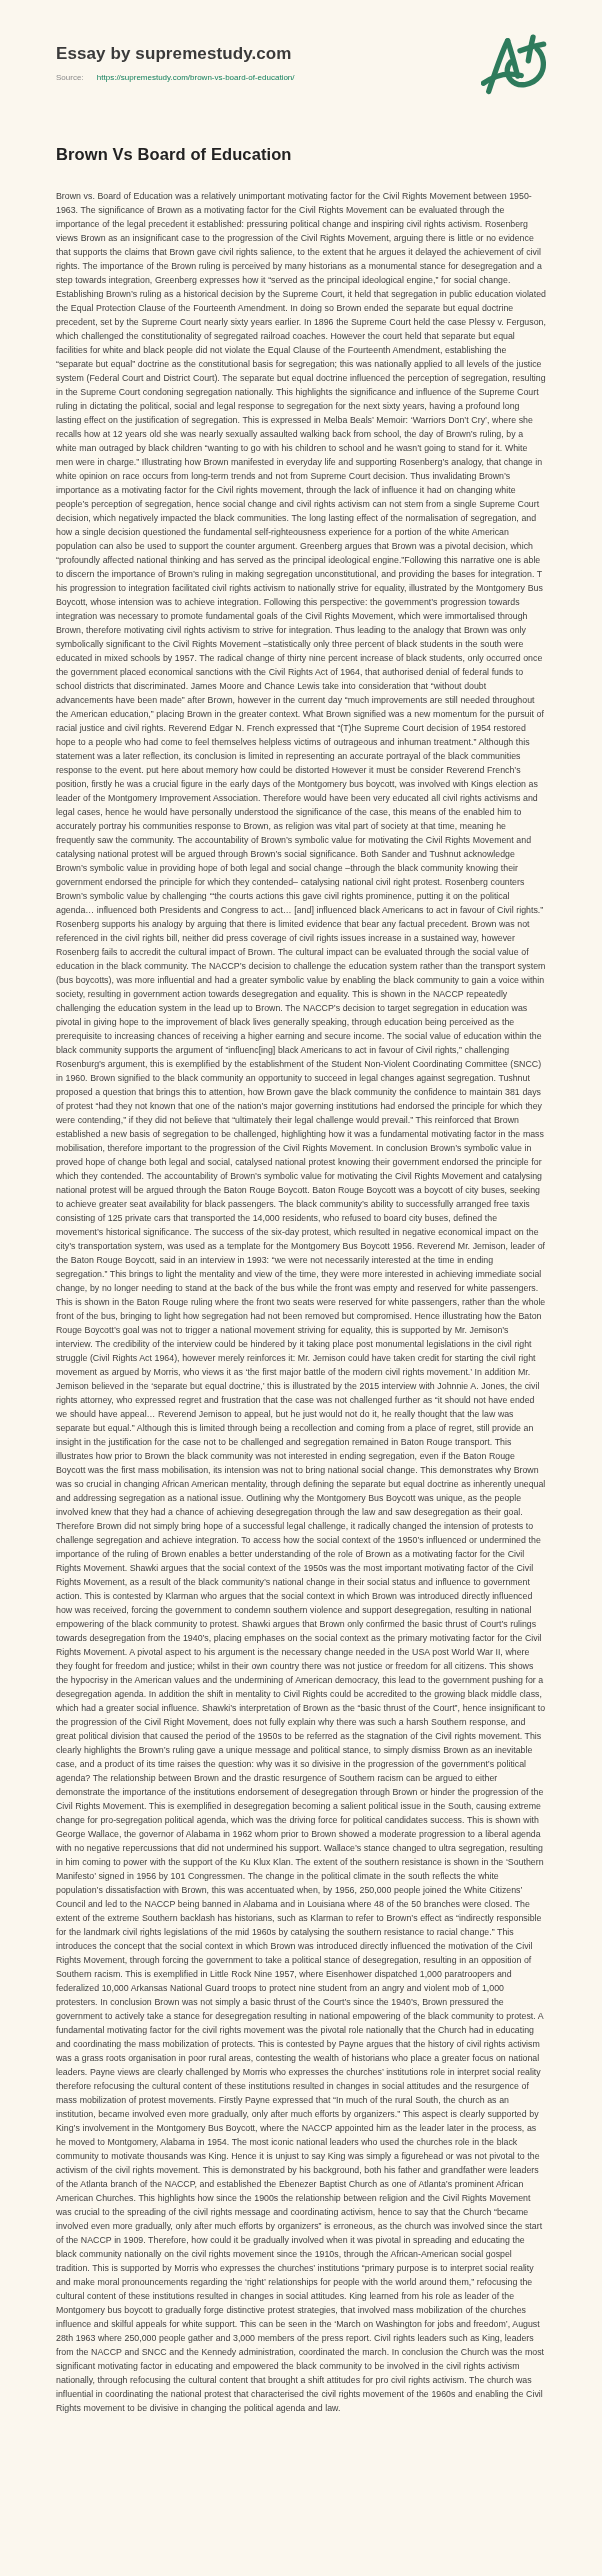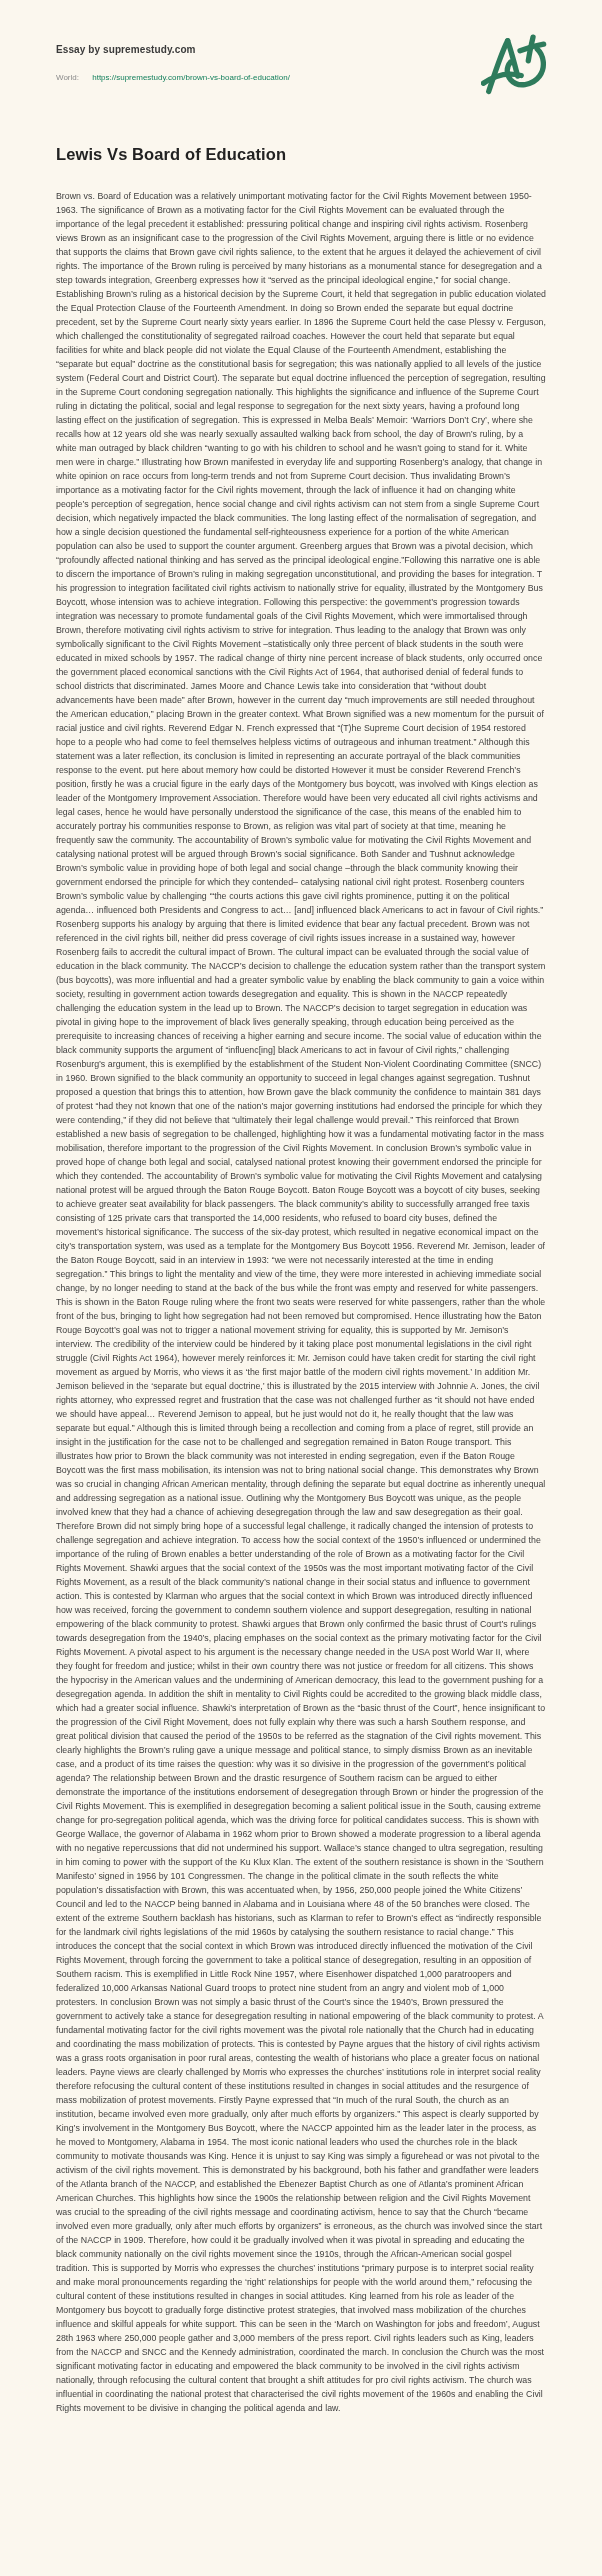--- a/index.html
+++ b/index.html
@@ -11,21 +11,21 @@
     min-height: 2576px;
     position: relative;
     background: #fbf7ee;
     font-family: "Liberation Sans", sans-serif;
     -webkit-font-smoothing: antialiased;
   }
   .byline {
     position: absolute;
     left: 56px;
     top: 44px;
-    font-size: 10px;
+    font-size: 17px;
     font-weight: 700;
     color: #3a3a3a;
     letter-spacing: 0.1px;
   }
   .source-row {
     position: absolute;
     left: 56px;
     top: 73px;
     font-size: 8px;
     color: #8b8b8b;
@@ -65,21 +65,21 @@
     text-align: left;
     word-spacing: 0.2px;
   }
 </style>
 </head>
 <body>
 
 <div class="byline">Essay by supremestudy.com</div>
 
 <div class="source-row">
-  <span>World:</span>
+  <span>Source:</span>
   <a class="source-link">https://supremestudy.com/brown-vs-board-of-education/</a>
 </div>
 
 <div class="logo">
   <svg width="68" height="65" viewBox="0 0 115 110" fill="none" xmlns="http://www.w3.org/2000/svg">
     <g stroke="#2e7b5c" stroke-width="9" stroke-linecap="round" fill="none">
 
       <path d="M13 99 C 22 72, 34 34, 45 13"></path>
 
       <path d="M45 13 C 51 31, 57 53, 62 73"></path>
@@ -88,16 +88,16 @@
 
       <path d="M88 7 C 85 20, 82 34, 80 47"></path>
 
       <path d="M66 30 C 79 25, 94 21, 106 19"></path>
 
       <path d="M95 27 C 106 37, 110 58, 99 73 C 87 89, 62 93, 50 79 C 42 69, 43 57, 50 49"></path>
     </g>
   </svg>
 </div>
 
-<h1 class="page-title">Lewis Vs Board of Education</h1>
+<h1 class="page-title">Brown Vs Board of Education</h1>
 
 <p class="essay">Brown vs. Board of Education was a relatively unimportant motivating factor for the Civil Rights Movement between 1950-1963. The significance of Brown as a motivating factor for the Civil Rights Movement can be evaluated through the importance of the legal precedent it established: pressuring political change and inspiring civil rights activism. Rosenberg views Brown as an insignificant case to the progression of the Civil Rights Movement, arguing there is little or no evidence that supports the claims that Brown gave civil rights salience, to the extent that he argues it delayed the achievement of civil rights. The importance of the Brown ruling is perceived by many historians as a monumental stance for desegregation and a step towards integration, Greenberg expresses how it “served as the principal ideological engine,” for social change. Establishing Brown’s ruling as a historical decision by the Supreme Court, it held that segregation in public education violated the Equal Protection Clause of the Fourteenth Amendment. In doing so Brown ended the separate but equal doctrine precedent, set by the Supreme Court nearly sixty years earlier. In 1896 the Supreme Court held the case Plessy v. Ferguson, which challenged the constitutionality of segregated railroad coaches. However the court held that separate but equal facilities for white and black people did not violate the Equal Clause of the Fourteenth Amendment, establishing the “separate but equal” doctrine as the constitutional basis for segregation; this was nationally applied to all levels of the justice system (Federal Court and District Court). The separate but equal doctrine influenced the perception of segregation, resulting in the Supreme Court condoning segregation nationally. This highlights the significance and influence of the Supreme Court ruling in dictating the political, social and legal response to segregation for the next sixty years, having a profound long lasting effect on the justification of segregation. This is expressed in Melba Beals’ Memoir: ‘Warriors Don’t Cry’, where she recalls how at 12 years old she was nearly sexually assaulted walking back from school, the day of Brown’s ruling, by a white man outraged by black children “wanting to go with his children to school and he wasn’t going to stand for it. White men were in charge.” Illustrating how Brown manifested in everyday life and supporting Rosenberg’s analogy, that change in white opinion on race occurs from long-term trends and not from Supreme Court decision. Thus invalidating Brown’s importance as a motivating factor for the Civil rights movement, through the lack of influence it had on changing white people’s perception of segregation, hence social change and civil rights activism can not stem from a single Supreme Court decision, which negatively impacted the black communities. The long lasting effect of the normalisation of segregation, and how a single decision questioned the fundamental self-righteousness experience for a portion of the white American population can also be used to support the counter argument. Greenberg argues that Brown was a pivotal decision, which “profoundly affected national thinking and has served as the principal ideological engine.”Following this narrative one is able to discern the importance of Brown’s ruling in making segregation unconstitutional, and providing the bases for integration. T his progression to integration facilitated civil rights activism to nationally strive for equality, illustrated by the Montgomery Bus Boycott, whose intension was to achieve integration. Following this perspective: the government’s progression towards integration was necessary to promote fundamental goals of the Civil Rights Movement, which were immortalised through Brown, therefore motivating civil rights activism to strive for integration. Thus leading to the analogy that Brown was only symbolically significant to the Civil Rights Movement –statistically only three percent of black students in the south were educated in mixed schools by 1957. The radical change of thirty nine percent increase of black students, only occurred once the government placed economical sanctions with the Civil Rights Act of 1964, that authorised denial of federal funds to school districts that discriminated. James Moore and Chance Lewis take into consideration that “without doubt advancements have been made” after Brown, however in the current day “much improvements are still needed throughout the American education,” placing Brown in the greater context. What Brown signified was a new momentum for the pursuit of racial justice and civil rights. Reverend Edgar N. French expressed that “(T)he Supreme Court decision of 1954 restored hope to a people who had come to feel themselves helpless victims of outrageous and inhuman treatment.” Although this statement was a later reflection, its conclusion is limited in representing an accurate portrayal of the black communities response to the event. put here about memory how could be distorted However it must be consider Reverend French’s position, firstly he was a crucial figure in the early days of the Montgomery bus boycott, was involved with Kings election as leader of the Montgomery Improvement Association. Therefore would have been very educated all civil rights activisms and legal cases, hence he would have personally understood the significance of the case, this means of the enabled him to accurately portray his communities response to Brown, as religion was vital part of society at that time, meaning he frequently saw the community. The accountability of Brown’s symbolic value for motivating the Civil Rights Movement and catalysing national protest will be argued through Brown’s social significance. Both Sander and Tushnut acknowledge Brown’s symbolic value in providing hope of both legal and social change –through the black community knowing their government endorsed the principle for which they contended– catalysing national civil right protest. Rosenberg counters Brown’s symbolic value by challenging ‘“the courts actions this gave civil rights prominence, putting it on the political agenda… influenced both Presidents and Congress to act… [and] influenced black Americans to act in favour of Civil rights.” Rosenberg supports his analogy by arguing that there is limited evidence that bear any factual precedent. Brown was not referenced in the civil rights bill, neither did press coverage of civil rights issues increase in a sustained way, however Rosenberg fails to accredit the cultural impact of Brown. The cultural impact can be evaluated through the social value of education in the black community. The NACCP’s decision to challenge the education system rather than the transport system (bus boycotts), was more influential and had a greater symbolic value by enabling the black community to gain a voice within society, resulting in government action towards desegregation and equality. This is shown in the NACCP repeatedly challenging the education system in the lead up to Brown. The NACCP’s decision to target segregation in education was pivotal in giving hope to the improvement of black lives generally speaking, through education being perceived as the prerequisite to increasing chances of receiving a higher earning and secure income. The social value of education within the black community supports the argument of “influenc[ing] black Americans to act in favour of Civil rights,” challenging Rosenburg’s argument, this is exemplified by the establishment of the Student Non-Violent Coordinating Committee (SNCC) in 1960. Brown signified to the black community an opportunity to succeed in legal changes against segregation. Tushnut proposed a question that brings this to attention, how Brown gave the black community the confidence to maintain 381 days of protest “had they not known that one of the nation’s major governing institutions had endorsed the principle for which they were contending,” if they did not believe that “ultimately their legal challenge would prevail.” This reinforced that Brown established a new basis of segregation to be challenged, highlighting how it was a fundamental motivating factor in the mass mobilisation, therefore important to the progression of the Civil Rights Movement. In conclusion Brown’s symbolic value in proved hope of change both legal and social, catalysed national protest knowing their government endorsed the principle for which they contended. The accountability of Brown’s symbolic value for motivating the Civil Rights Movement and catalysing national protest will be argued through the Baton Rouge Boycott. Baton Rouge Boycott was a boycott of city buses, seeking to achieve greater seat availability for black passengers. The black community’s ability to successfully arranged free taxis consisting of 125 private cars that transported the 14,000 residents, who refused to board city buses, defined the movement’s historical significance. The success of the six-day protest, which resulted in negative economical impact on the city’s transportation system, was used as a template for the Montgomery Bus Boycott 1956. Reverend Mr. Jemison, leader of the Baton Rouge Boycott, said in an interview in 1993: “we were not necessarily interested at the time in ending segregation.” This brings to light the mentality and view of the time, they were more interested in achieving immediate social change, by no longer needing to stand at the back of the bus while the front was empty and reserved for white passengers. This is shown in the Baton Rouge ruling where the front two seats were reserved for white passengers, rather than the whole front of the bus, bringing to light how segregation had not been removed but compromised. Hence illustrating how the Baton Rouge Boycott’s goal was not to trigger a national movement striving for equality, this is supported by Mr. Jemison’s interview. The credibility of the interview could be hindered by it taking place post monumental legislations in the civil right struggle (Civil Rights Act 1964), however merely reinforces it: Mr. Jemison could have taken credit for starting the civil right movement as argued by Morris, who views it as ‘the first major battle of the modern civil rights movement.’ In addition Mr. Jemison believed in the ‘separate but equal doctrine,’ this is illustrated by the 2015 interview with Johnnie A. Jones, the civil rights attorney, who expressed regret and frustration that the case was not challenged further as “it should not have ended we should have appeal… Reverend Jemison to appeal, but he just would not do it, he really thought that the law was separate but equal.” Although this is limited through being a recollection and coming from a place of regret, still provide an insight in the justification for the case not to be challenged and segregation remained in Baton Rouge transport. This illustrates how prior to Brown the black community was not interested in ending segregation, even if the Baton Rouge Boycott was the first mass mobilisation, its intension was not to bring national social change. This demonstrates why Brown was so crucial in changing African American mentality, through defining the separate but equal doctrine as inherently unequal and addressing segregation as a national issue. Outlining why the Montgomery Bus Boycott was unique, as the people involved knew that they had a chance of achieving desegregation through the law and saw desegregation as their goal. Therefore Brown did not simply bring hope of a successful legal challenge, it radically changed the intension of protests to challenge segregation and achieve integration. To access how the social context of the 1950’s influenced or undermined the importance of the ruling of Brown enables a better understanding of the role of Brown as a motivating factor for the Civil Rights Movement. Shawki argues that the social context of the 1950s was the most important motivating factor of the Civil Rights Movement, as a result of the black community’s national change in their social status and influence to government action. This is contested by Klarman who argues that the social context in which Brown was introduced directly influenced how was received, forcing the government to condemn southern violence and support desegregation, resulting in national empowering of the black community to protest. Shawki argues that Brown only confirmed the basic thrust of Court’s rulings towards desegregation from the 1940’s, placing emphases on the social context as the primary motivating factor for the Civil Rights Movement. A pivotal aspect to his argument is the necessary change needed in the USA post World War II, where they fought for freedom and justice; whilst in their own country there was not justice or freedom for all citizens. This shows the hypocrisy in the American values and the undermining of American democracy, this lead to the government pushing for a desegregation agenda. In addition the shift in mentality to Civil Rights could be accredited to the growing black middle class, which had a greater social influence. Shawki’s interpretation of Brown as the “basic thrust of the Court”, hence insignificant to the progression of the Civil Right Movement, does not fully explain why there was such a harsh Southern response, and great political division that caused the period of the 1950s to be referred as the stagnation of the Civil rights movement. This clearly highlights the Brown’s ruling gave a unique message and political stance, to simply dismiss Brown as an inevitable case, and a product of its time raises the question: why was it so divisive in the progression of the government’s political agenda? The relationship between Brown and the drastic resurgence of Southern racism can be argued to either demonstrate the importance of the institutions endorsement of desegregation through Brown or hinder the progression of the Civil Rights Movement. This is exemplified in desegregation becoming a salient political issue in the South, causing extreme change for pro-segregation political agenda, which was the driving force for political candidates success. This is shown with George Wallace, the governor of Alabama in 1962 whom prior to Brown showed a moderate progression to a liberal agenda with no negative repercussions that did not undermined his support. Wallace’s stance changed to ultra segregation, resulting in him coming to power with the support of the Ku Klux Klan. The extent of the southern resistance is shown in the ‘Southern Manifesto’ signed in 1956 by 101 Congressmen. The change in the political climate in the south reflects the white population’s dissatisfaction with Brown, this was accentuated when, by 1956, 250,000 people joined the White Citizens’ Council and led to the NACCP being banned in Alabama and in Louisiana where 48 of the 50 branches were closed. The extent of the extreme Southern backlash has historians, such as Klarman to refer to Brown’s effect as “indirectly responsible for the landmark civil rights legislations of the mid 1960s by catalysing the southern resistance to racial change.” This introduces the concept that the social context in which Brown was introduced directly influenced the motivation of the Civil Rights Movement, through forcing the government to take a political stance of desegregation, resulting in an opposition of Southern racism. This is exemplified in Little Rock Nine 1957, where Eisenhower dispatched 1,000 paratroopers and federalized 10,000 Arkansas National Guard troops to protect nine student from an angry and violent mob of 1,000 protesters. In conclusion Brown was not simply a basic thrust of the Court’s since the 1940’s, Brown pressured the government to actively take a stance for desegregation resulting in national empowering of the black community to protest. A fundamental motivating factor for the civil rights movement was the pivotal role nationally that the Church had in educating and coordinating the mass mobilization of protects. This is contested by Payne argues that the history of civil rights activism was a grass roots organisation in poor rural areas, contesting the wealth of historians who place a greater focus on national leaders. Payne views are clearly challenged by Morris who expresses the churches’ institutions role in interpret social reality therefore refocusing the cultural content of these institutions resulted in changes in social attitudes and the resurgence of mass mobilization of protest movements. Firstly Payne expressed that “In much of the rural South, the church as an institution, became involved even more gradually, only after much efforts by organizers.” This aspect is clearly supported by King’s involvement in the Montgomery Bus Boycott, where the NACCP appointed him as the leader later in the process, as he moved to Montgomery, Alabama in 1954. The most iconic national leaders who used the churches role in the black community to motivate thousands was King. Hence it is unjust to say King was simply a figurehead or was not pivotal to the activism of the civil rights movement. This is demonstrated by his background, both his father and grandfather were leaders of the Atlanta branch of the NACCP, and established the Ebenezer Baptist Church as one of Atlanta’s prominent African American Churches. This highlights how since the 1900s the relationship between religion and the Civil Rights Movement was crucial to the spreading of the civil rights message and coordinating activism, hence to say that the Church “became involved even more gradually, only after much efforts by organizers” is erroneous, as the church was involved since the start of the NACCP in 1909. Therefore, how could it be gradually involved when it was pivotal in spreading and educating the black community nationally on the civil rights movement since the 1910s, through the African-American social gospel tradition. This is supported by Morris who expresses the churches’ institutions “primary purpose is to interpret social reality and make moral pronouncements regarding the ‘right’ relationships for people with the world around them,” refocusing the cultural content of these institutions resulted in changes in social attitudes. King learned from his role as leader of the Montgomery bus boycott to gradually forge distinctive protest strategies, that involved mass mobilization of the churches influence and skilful appeals for white support. This can be seen in the ‘March on Washington for jobs and freedom’, August 28th 1963 where 250,000 people gather and 3,000 members of the press report. Civil rights leaders such as King, leaders from the NACCP and SNCC and the Kennedy administration, coordinated the march. In conclusion the Church was the most significant motivating factor in educating and empowered the black community to be involved in the civil rights activism nationally, through refocusing the cultural content that brought a shift attitudes for pro civil rights activism. The church was influential in coordinating the national protest that characterised the civil rights movement of the 1960s and enabling the Civil Rights movement to be divisive in changing the political agenda and law.</p>
 
 
 </body></html>

